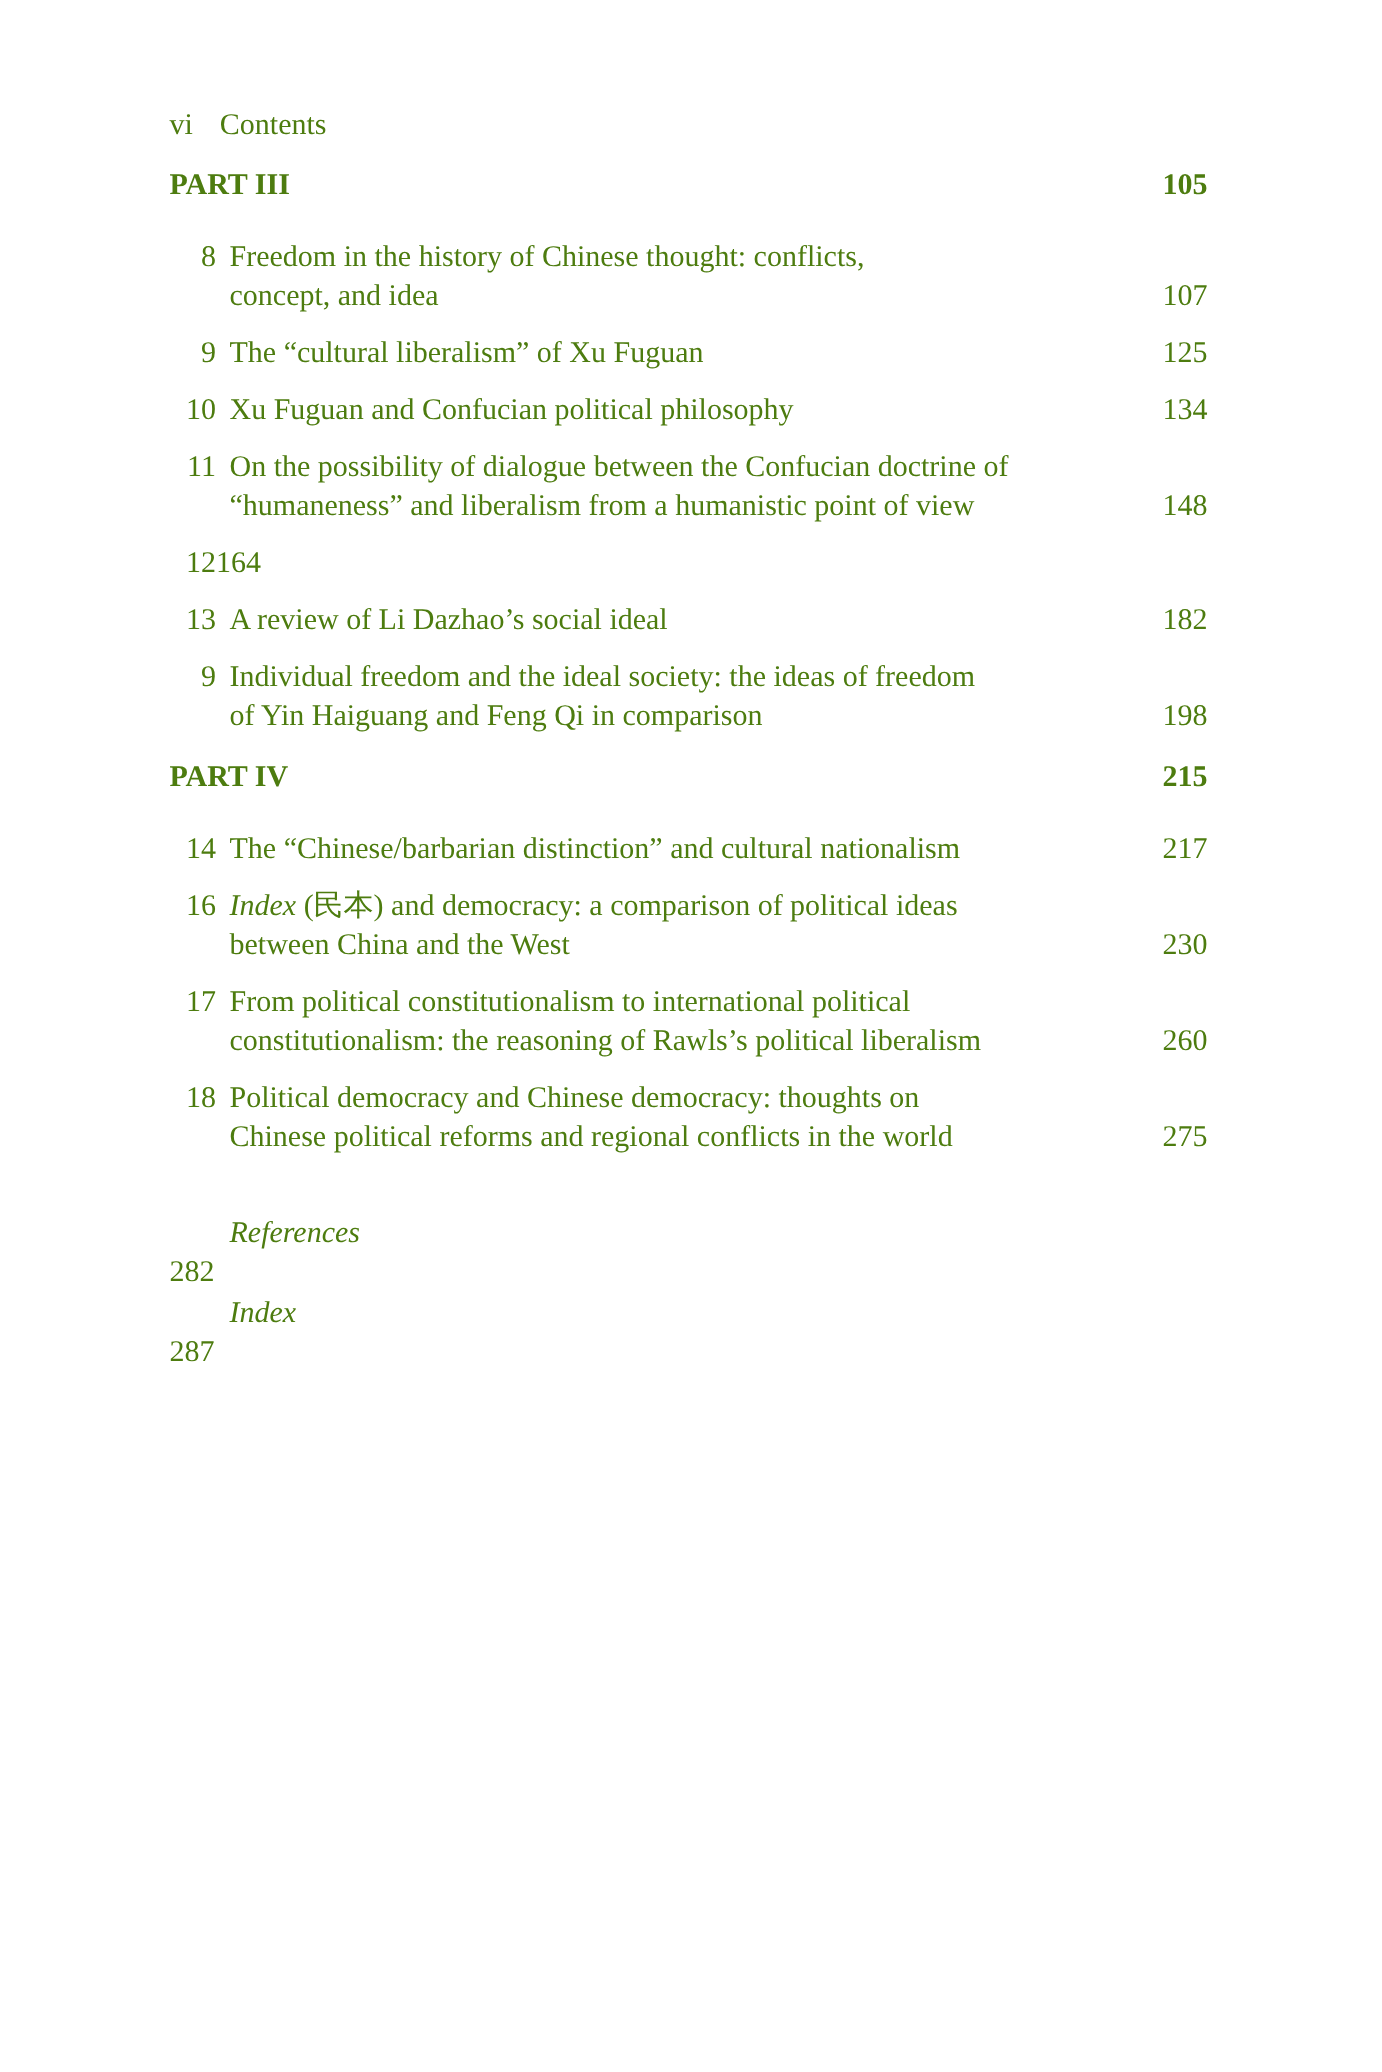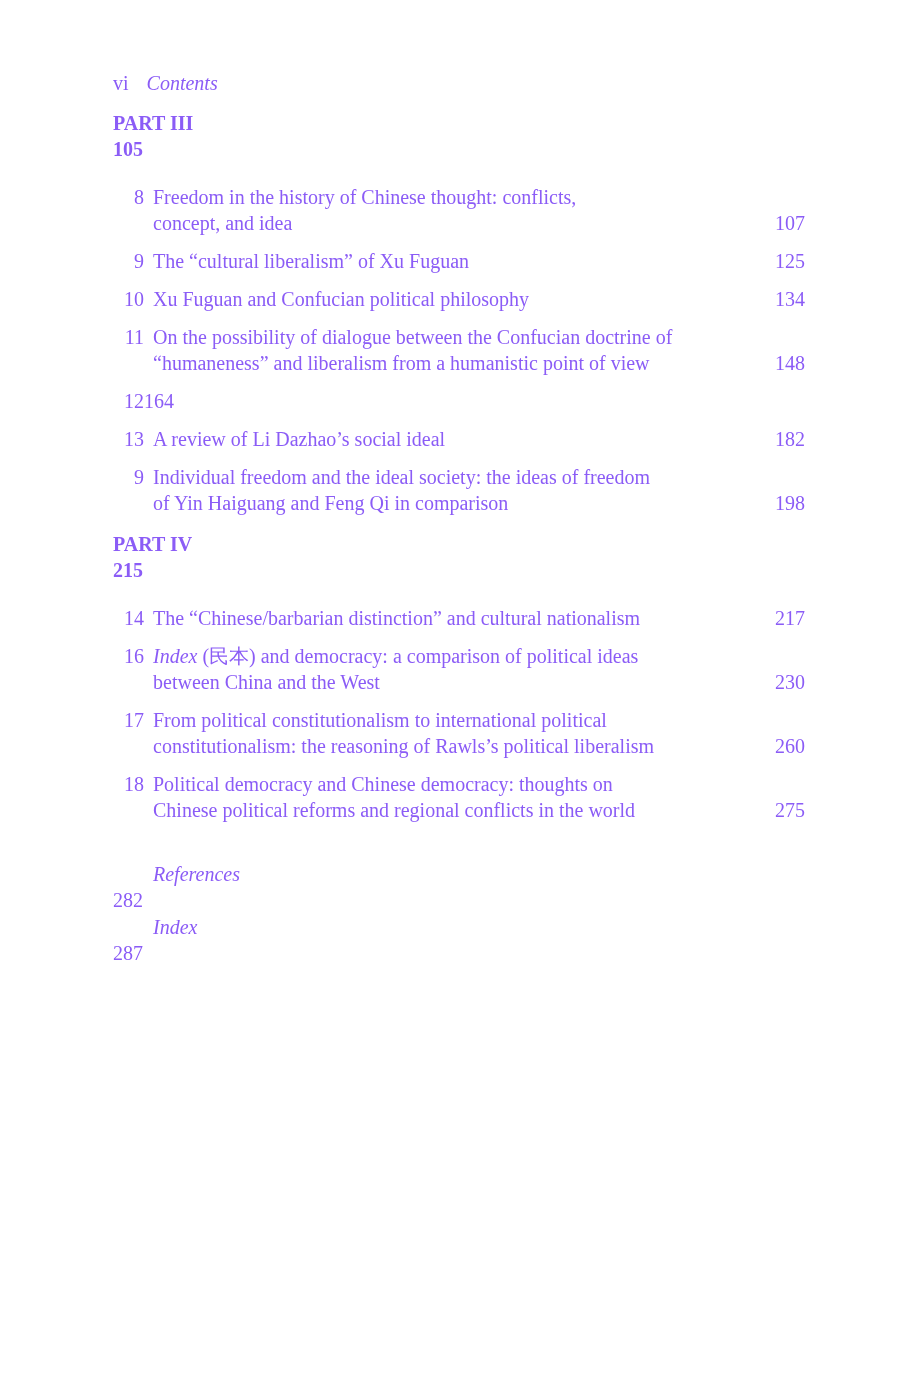--- a/index.html
+++ b/index.html
@@ -5,45 +5,44 @@
   html, body {
     margin: 0;
     padding: 0;
     background: #ffffff;
   }
   .page {
     position: relative;
     width: 921px;
     height: 1381px;
     background: #ffffff;
-    color: #8b5cf6;
+    color: #4d7c0f;
     font-family: "Liberation Serif", "DejaVu Serif", serif;
     font-size: 20px;
     line-height: 26px;
     box-sizing: border-box;
     padding: 70px 116px 0 113px;
     overflow: hidden;
   }
   .page-header {
     display: flex;
     align-items: baseline;
     margin-bottom: 14px;
   }
   .folio {
     font-style: normal;
   }
   .running-head {
-    font-style: italic;
     margin-left: 18px;
   }
   .part-heading {
     display: flex;
+    justify-content: space-between;
     font-weight: bold;
     margin-bottom: 22px;
-    flex-direction: column;
   }
   .part-heading.second {
     margin-top: 15px;
   }
   .toc-row {
     display: flex;
     align-items: stretch;
     margin-bottom: 12px;
   }
   .num {

